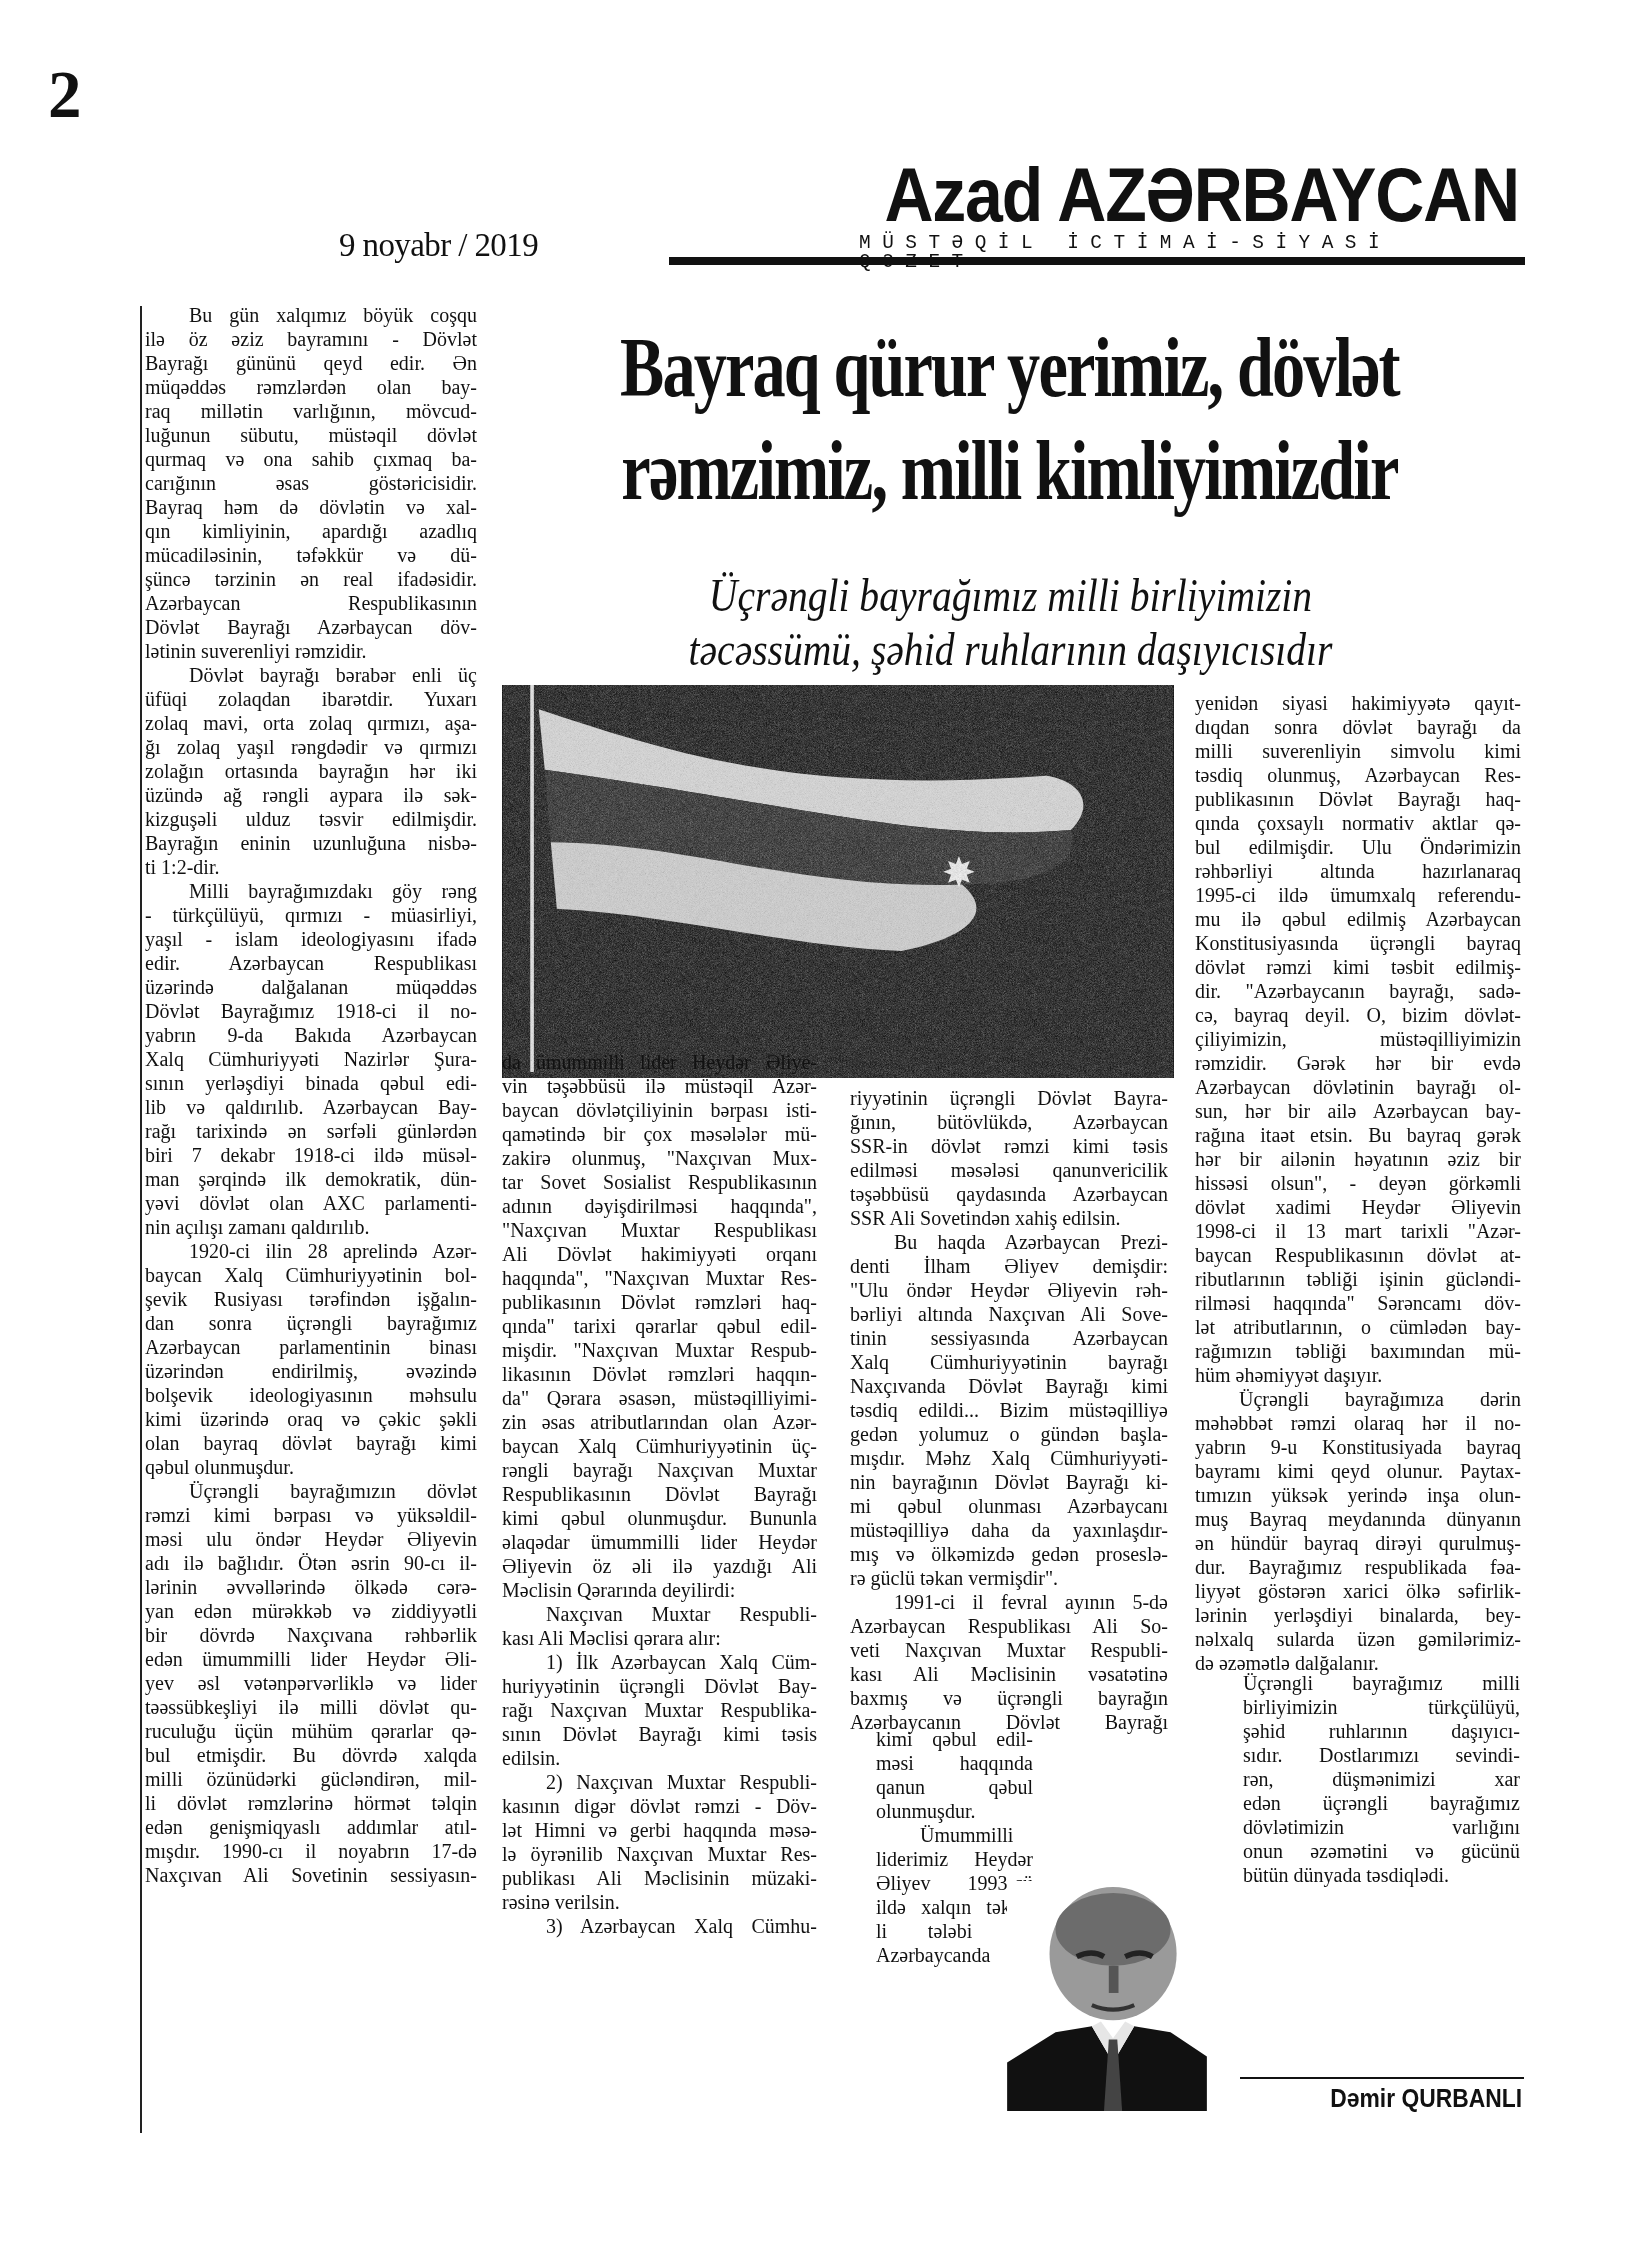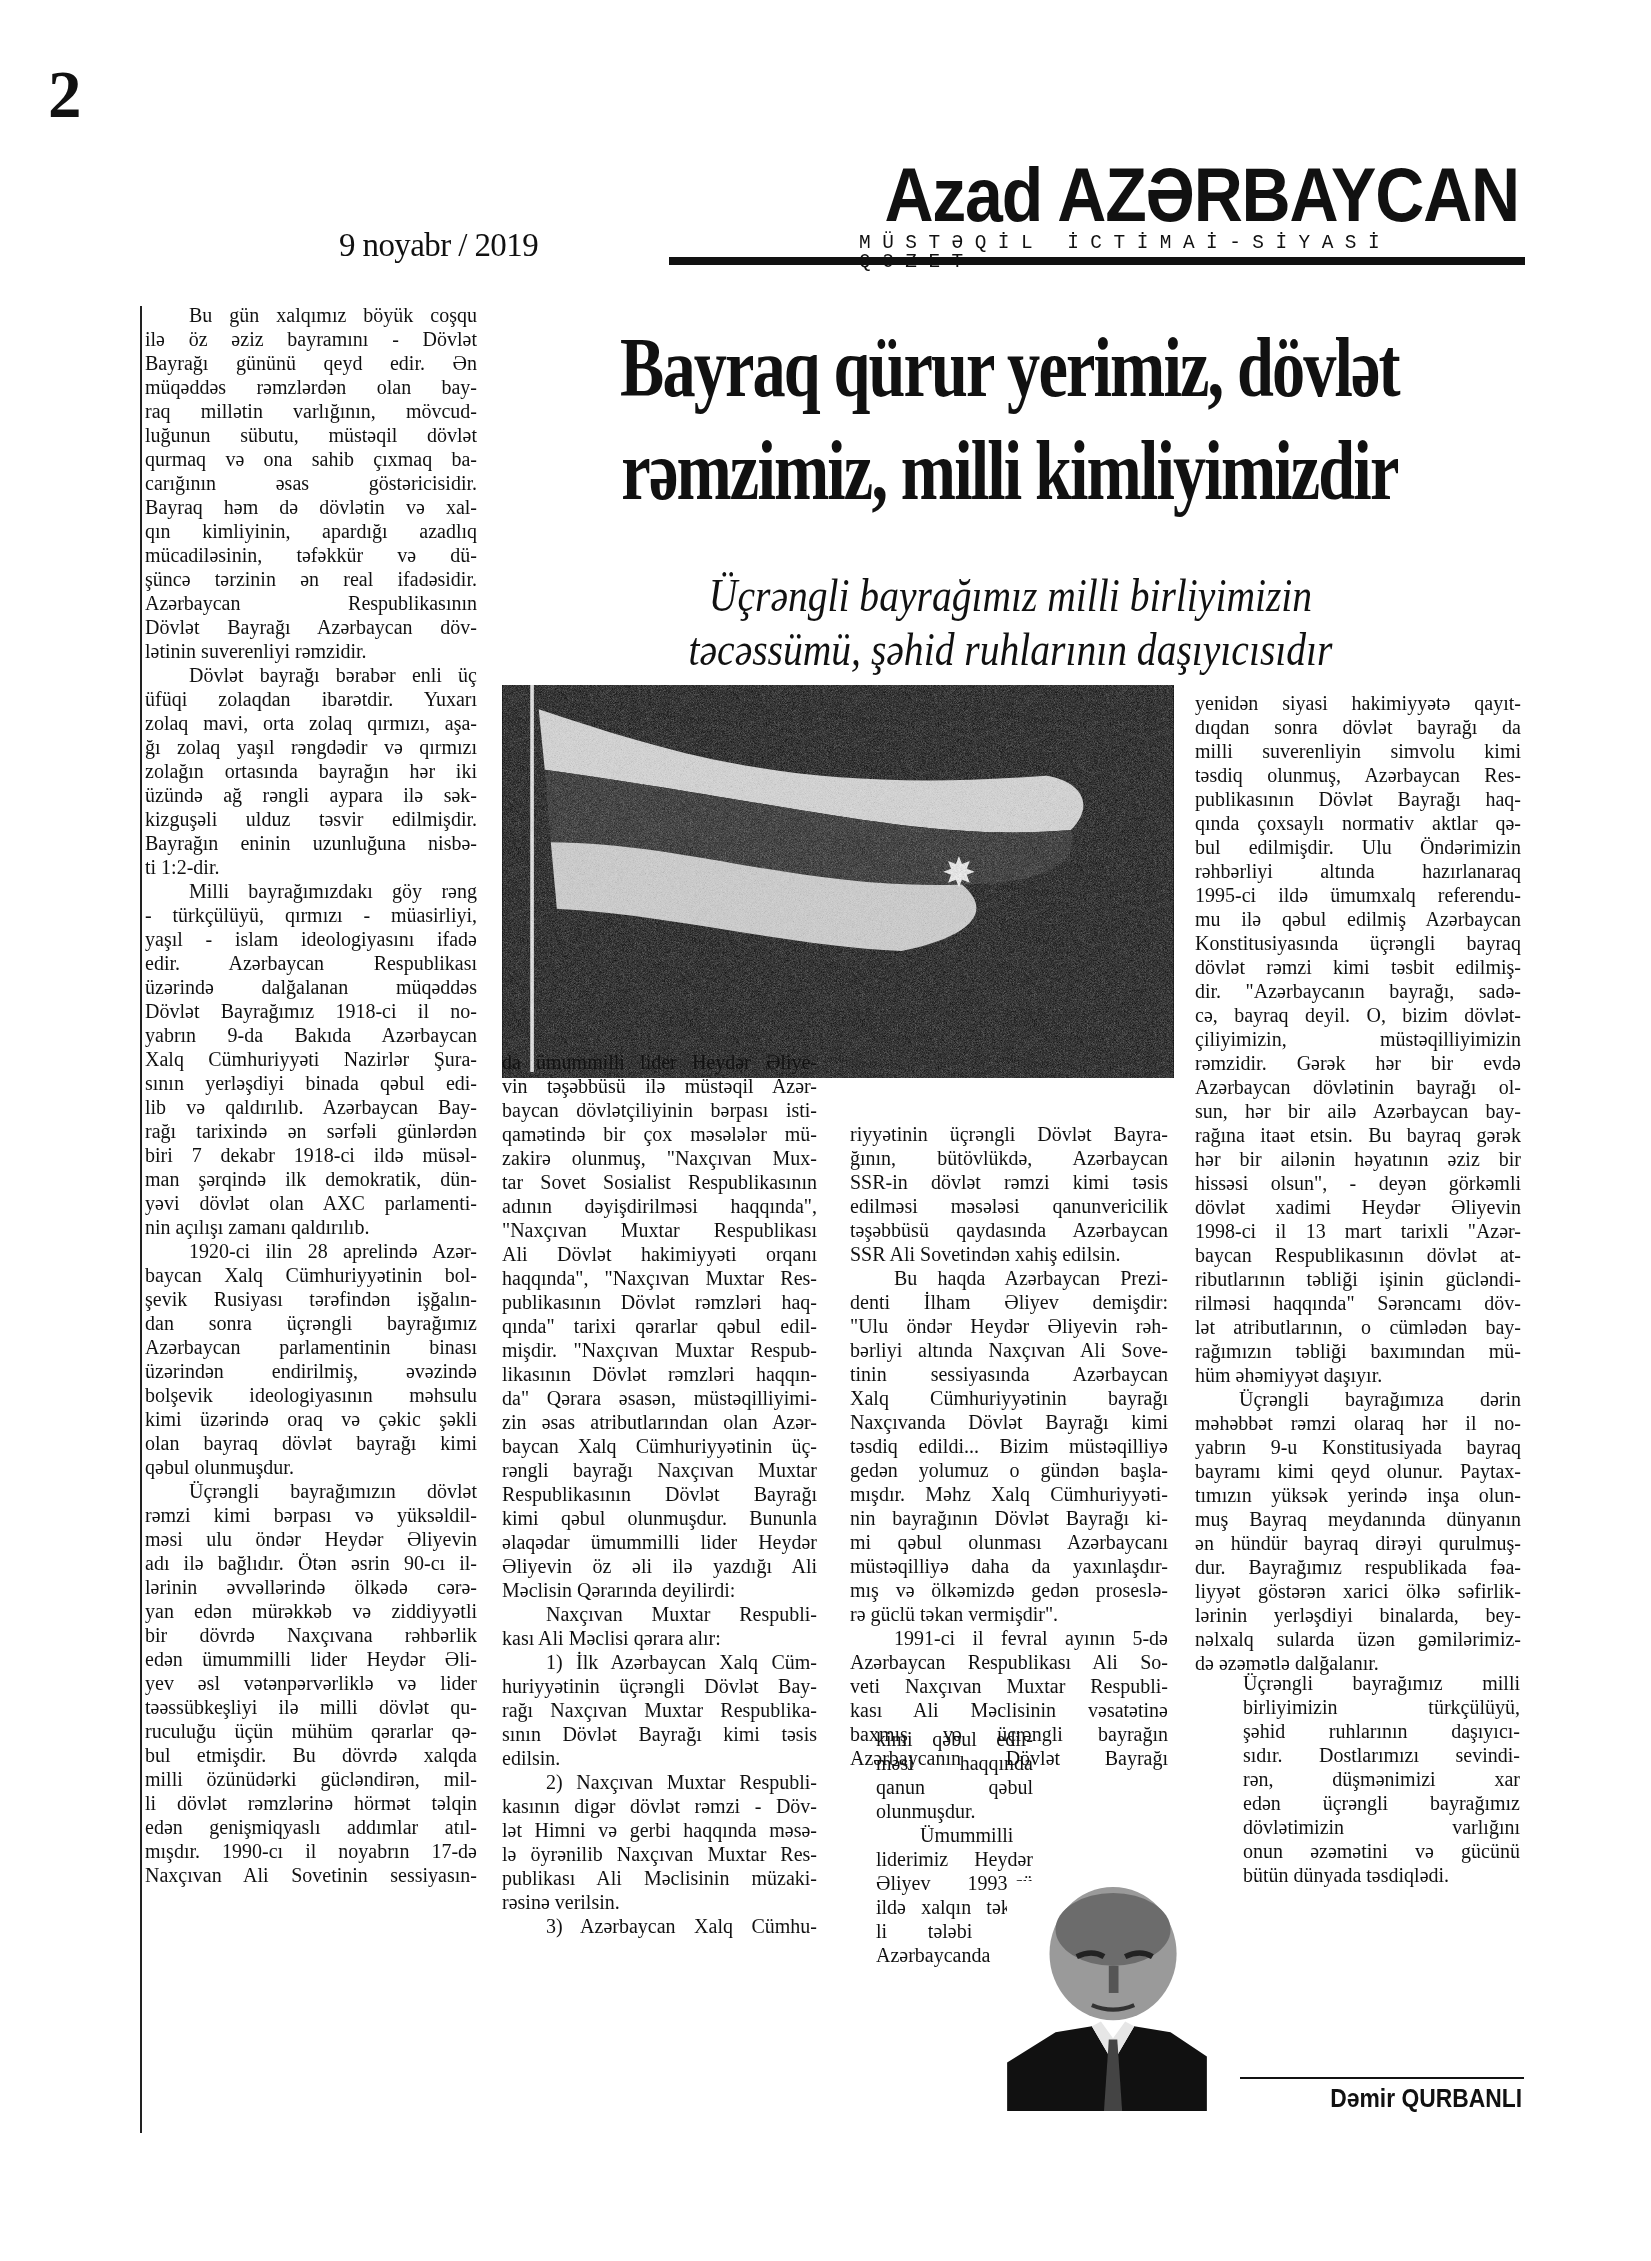--- a/index.html
+++ b/index.html
@@ -15,21 +15,21 @@
   .col .ln { display:block; white-space:nowrap; text-align:justify; text-align-last:justify; height:24px; }
   .col .ln.last { text-align-last:left; }
   .col .ln.ind { padding-left:44px; }
   .b { font-weight:normal; }
   .col-left { left:145px; top:303px; width:332px; }
   .headline { left:495px; top:316px; width:1029px; font-family:"Liberation Serif", serif; font-weight:bold; font-size:85px; line-height:103px; letter-spacing:-2.4px; transform:scaleX(0.78); transform-origin:left top; white-space:nowrap; }
   .headline div { width:1319px; text-align:center; }
   .subhead { left:502px; top:569px; width:1017px; font-family:"Liberation Serif", serif; font-style:italic; font-size:46px; line-height:54px; text-align:center; transform:scaleX(0.86); transform-origin:center top; white-space:nowrap; }
   .flag-photo { left:502px; top:685px; width:672px; height:393px; background:#050505; overflow:hidden; }
   .col-mid1 { left:502px; top:1050px; width:315px; }
-  .col-mid2 { left:850px; top:1086px; width:318px;margin-top:36px; }
+  .col-mid2 { left:850px; top:1086px; width:318px; }
   .col-right { left:1195px; top:691px; width:326px; }
   .portrait { left:1007px; top:1881px; width:200px; height:230px; background:#fff; overflow:hidden; }
   .byline-rule { left:1240px; top:2077px; width:284px; height:1.8px; background:#111; }
   .byline { left:1186px; top:2086px; width:336px; text-align:right; font-family:"Liberation Sans", sans-serif; font-weight:bold; font-size:25.4px; line-height:1; transform:scaleX(0.9); transform-origin:right top; }
 </style>
 </head>
 <body>
 
 <div class="abs page-number">2</div>
 

